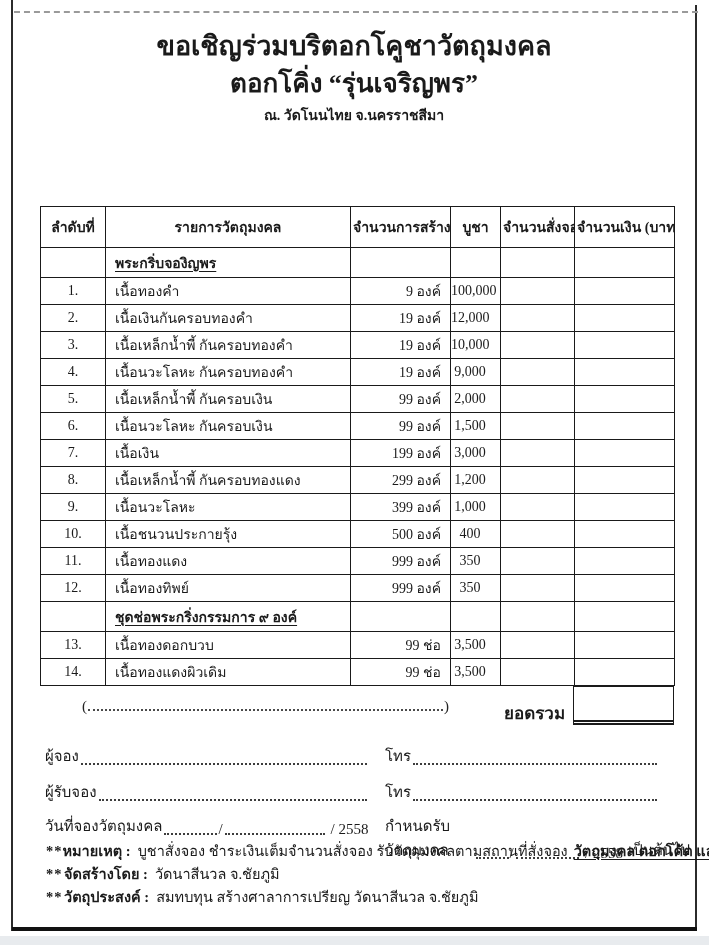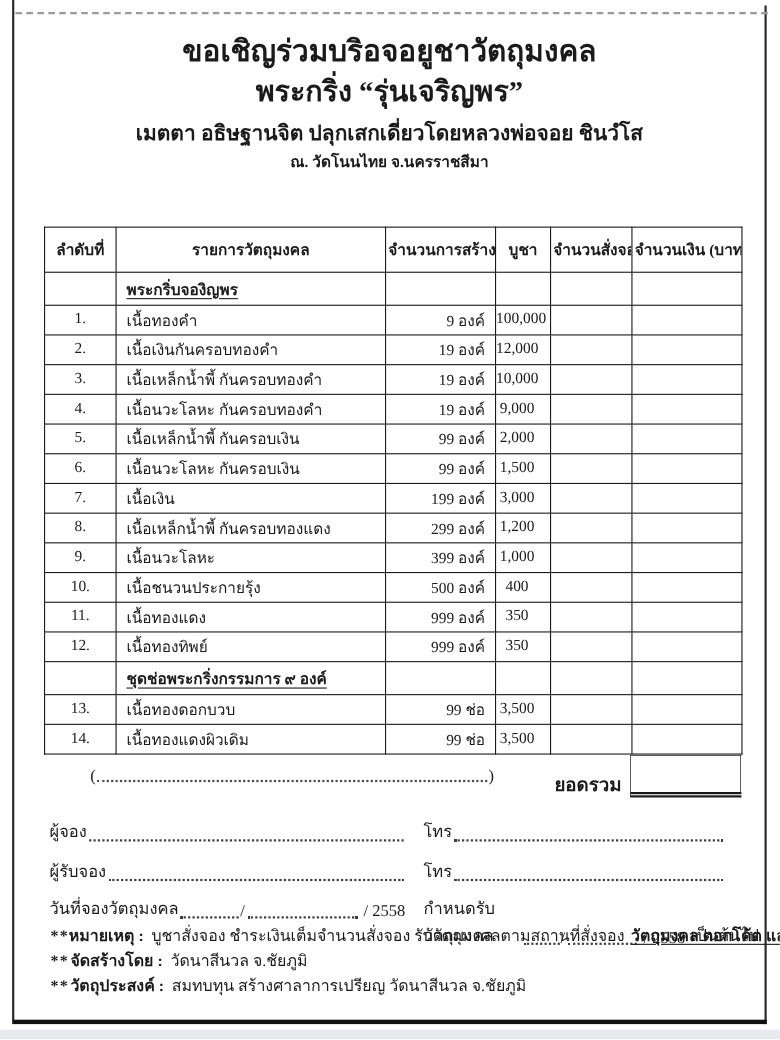--- a/index.html
+++ b/index.html
@@ -69,23 +69,22 @@
 <body>
 
 <div class="page">
   <div class="edge-left"></div>
   <div class="edge-right"></div>
   <div class="cut-line"></div>
   <div class="edge-bottom"></div>
   <div class="bottom-strip"></div>
 
   <header class="titles">
-    <div class="t1">ขอเชิญร่วมบริอจอยูชาวัตถุมงคล</div>
-    <div class="t2">พระกริ่ง “รุ่นเจริญพร”</div>
-    <div class="t3">เมตตา อธิษฐานจิต ปลุกเสกเดี่ยวโดยหลวงพ่อจอย ชินวํโส</div>
+    <div class="t1">ขอเชิญร่วมบริตอกโคูชาวัตถุมงคล</div>
+    <div class="t2">ตอกโคิ่ง “รุ่นเจริญพร”</div>
     <div class="t4">ณ. วัดโนนไทย จ.นครราชสีมา</div>
   </header>
 
   <table class="order">
     <colgroup>
       <col style="width:65px">
         <col style="width:245px">
         <col style="width:100px">
       <col style="width:50px">
         <col style="width:74px">

